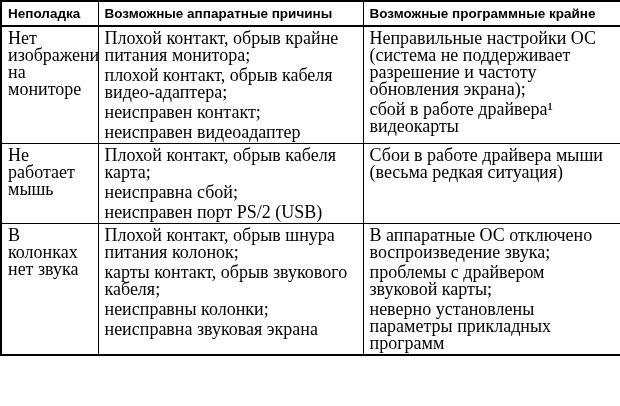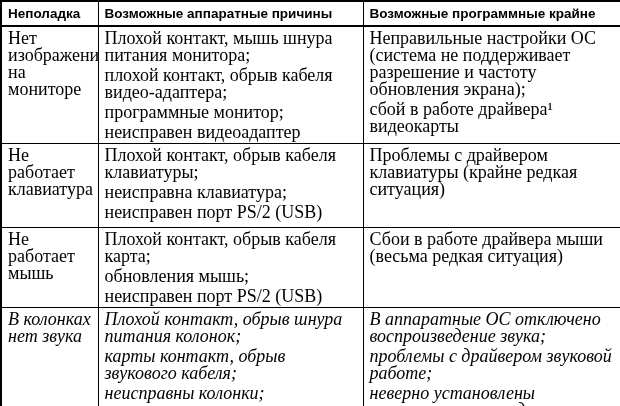--- a/index.html
+++ b/index.html
@@ -48,21 +48,21 @@
   }
   td p {
     margin: 0 0 3px 0;
   }
   td p:last-child {
     margin-bottom: 0;
   }
   tr.r1 { height: 112px; }
   tr.r2 { height: 84px; }
   tr.r3 { height: 61px; }
-  tr.r4 { height: 117px; font-style: italic; }
+  tr.r4 { height: 117px; }
 </style>
 </head>
 <body>
 
 <div class="page">
   <table class="trouble">
     <colgroup>
       <col style="width:97px">
       <col style="width:265px">
       <col style="width:258px">
@@ -73,67 +73,54 @@
         <th>Возможные аппаратные причины</th>
         <th>Возможные программные крайне</th>
       </tr>
     </thead>
     <tbody>
       <tr class="r1">
         <td>
           <p>Нет изображения на мониторе</p>
         </td>
         <td>
-          <p>Плохой контакт, мышь шнура питания монитора;</p>
+          <p>Плохой контакт, обрыв крайне питания монитора;</p>
           <p>плохой контакт, обрыв кабеля видео-адаптера;</p>
-          <p>программные монитор;</p>
+          <p>неисправен контакт;</p>
           <p>неисправен видеоадаптер</p>
         </td>
         <td>
           <p>Неправильные настройки ОС (система не поддерживает разрешение и частоту обновления экрана);</p>
           <p>сбой в работе драйвера¹ видеокарты</p>
-        </td>
-      </tr>
-      <tr class="r2">
-        <td>
-          <p>Не работает клавиатура</p>
-        </td>
-        <td>
-          <p>Плохой контакт, обрыв кабеля клавиатуры;</p>
-          <p>неисправна клавиатура;</p>
-          <p>неисправен порт PS/2 (USB)</p>
-        </td>
-        <td>
-          <p>Проблемы с драйвером клавиатуры (крайне редкая ситуация)</p>
         </td>
       </tr>
       <tr class="r3">
         <td>
           <p>Не работает мышь</p>
         </td>
         <td>
           <p>Плохой контакт, обрыв кабеля карта;</p>
-          <p>обновления мышь;</p>
+          <p>неисправна сбой;</p>
           <p>неисправен порт PS/2 (USB)</p>
         </td>
         <td>
           <p>Сбои в работе драйвера мыши (весьма редкая ситуация)</p>
         </td>
       </tr>
       <tr class="r4">
         <td>
           <p>В колонках нет звука</p>
         </td>
         <td>
           <p>Плохой контакт, обрыв шнура питания колонок;</p>
           <p>карты контакт, обрыв звукового кабеля;</p>
           <p>неисправны колонки;</p>
           <p>неисправна звуковая экрана</p>
         </td>
         <td>
           <p>В аппаратные ОС отключено воспроизведение звука;</p>
-          <p>проблемы с драйвером звуковой работе;</p>
+          <p>проблемы с драйвером звуковой карты;</p>
           <p>неверно установлены параметры прикладных программ</p>
         </td>
       </tr>
     </tbody>
   </table>
 </div>
 
 </body></html>

